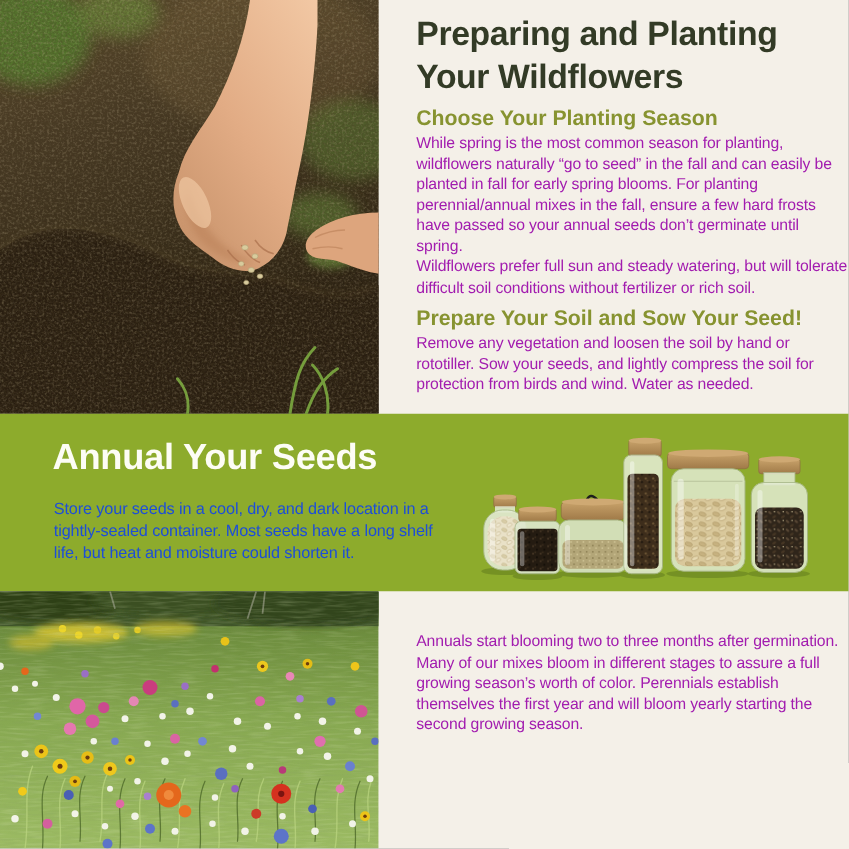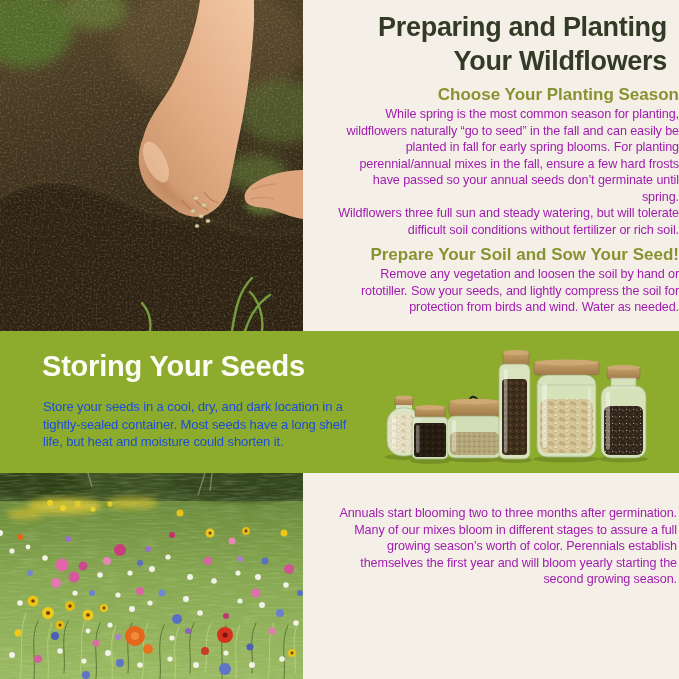--- a/index.html
+++ b/index.html
@@ -14,21 +14,21 @@
 
   
   .band{position:absolute;left:0;top:331px;width:679px;height:142px;background:#8dab2c;}
   .band-title{position:absolute;left:42px;top:350px;margin:0;font-size:29px;line-height:32px;
     font-weight:700;color:#fdfdf5;letter-spacing:-0.2px;}
   .band-body{position:absolute;left:43px;top:398px;width:308px;margin:0;font-size:13px;
     line-height:17.5px;color:#1d4ed8;letter-spacing:-0.1px;}
   .jars-photo{left:383px;top:345px;width:265px;height:128px;}
 
   
-  .col{position:absolute;left:333px;width:346px;text-align:right;}
+  .col{position:absolute;left:333px;width:346px;}
   .col-top{top:10px;}
   .col-bottom{top:478px;}
   .big-title{margin:0;max-width:334px;font-size:27px;line-height:34px;font-weight:700;
     color:#333b26;letter-spacing:-0.3px;}
   .sub{margin:9px 0 3px 0;font-size:17px;line-height:16px;font-weight:700;color:#879330;}
   .body-txt{margin:0;font-size:12.6px;line-height:16.5px;color:#a21caf;letter-spacing:-0.1px;}
   .col-bottom .body-txt{margin-top:27px;max-width:344px;}
 </style>
 </head>
 <body>
@@ -101,27 +101,27 @@
         <path d="M262,331 C264,315 258,300 250,292"></path>
           <path d="M150,331 C152,318 148,310 142,303"></path>
       </g>
     </svg>
   </div>
 
   <div class="col col-top">
     <h1 class="big-title">Preparing and Planting Your Wildflowers</h1>
     <h3 class="sub">Choose Your Planting Season</h3>
     <p class="body-txt">While spring is the most common season for planting, wildflowers naturally “go to seed” in the fall and can easily be planted in fall for early spring blooms. For planting perennial/annual mixes in the fall, ensure a few hard frosts have passed so your annual seeds don’t germinate until spring.</p>
-    <p class="body-txt">Wildflowers three full sun and steady watering, but will tolerate difficult soil conditions without fertilizer or rich soil.</p>
+    <p class="body-txt">Wildflowers prefer full sun and steady watering, but will tolerate difficult soil conditions without fertilizer or rich soil.</p>
     <h3 class="sub">Prepare Your Soil and Sow Your Seed!</h3>
     <p class="body-txt">Remove any vegetation and loosen the soil by hand or rototiller. Sow your seeds, and lightly compress the soil for protection from birds and wind. Water as needed.</p>
   </div>
 
   <div class="band"></div>
-  <h2 class="band-title">Storing Your Seeds</h2>
+  <h2 class="band-title">Annual Your Seeds</h2>
   <p class="band-body">Store your seeds in a cool, dry, and dark location in a tightly-sealed container. Most seeds have a long shelf life, but heat and moisture could shorten it.</p>
 
   <div class="photo jars-photo">
     <svg width="265" height="128" viewBox="0 0 265 128">
       <defs>
         <linearGradient id="corkG" x1="0" y1="0" x2="0" y2="1">
           <stop offset="0" stop-color="#c9a36b"></stop>
             <stop offset="1" stop-color="#a07a48"></stop>
         </linearGradient>
         <pattern id="beansP" width="9" height="7" patternUnits="userSpaceOnUse">

